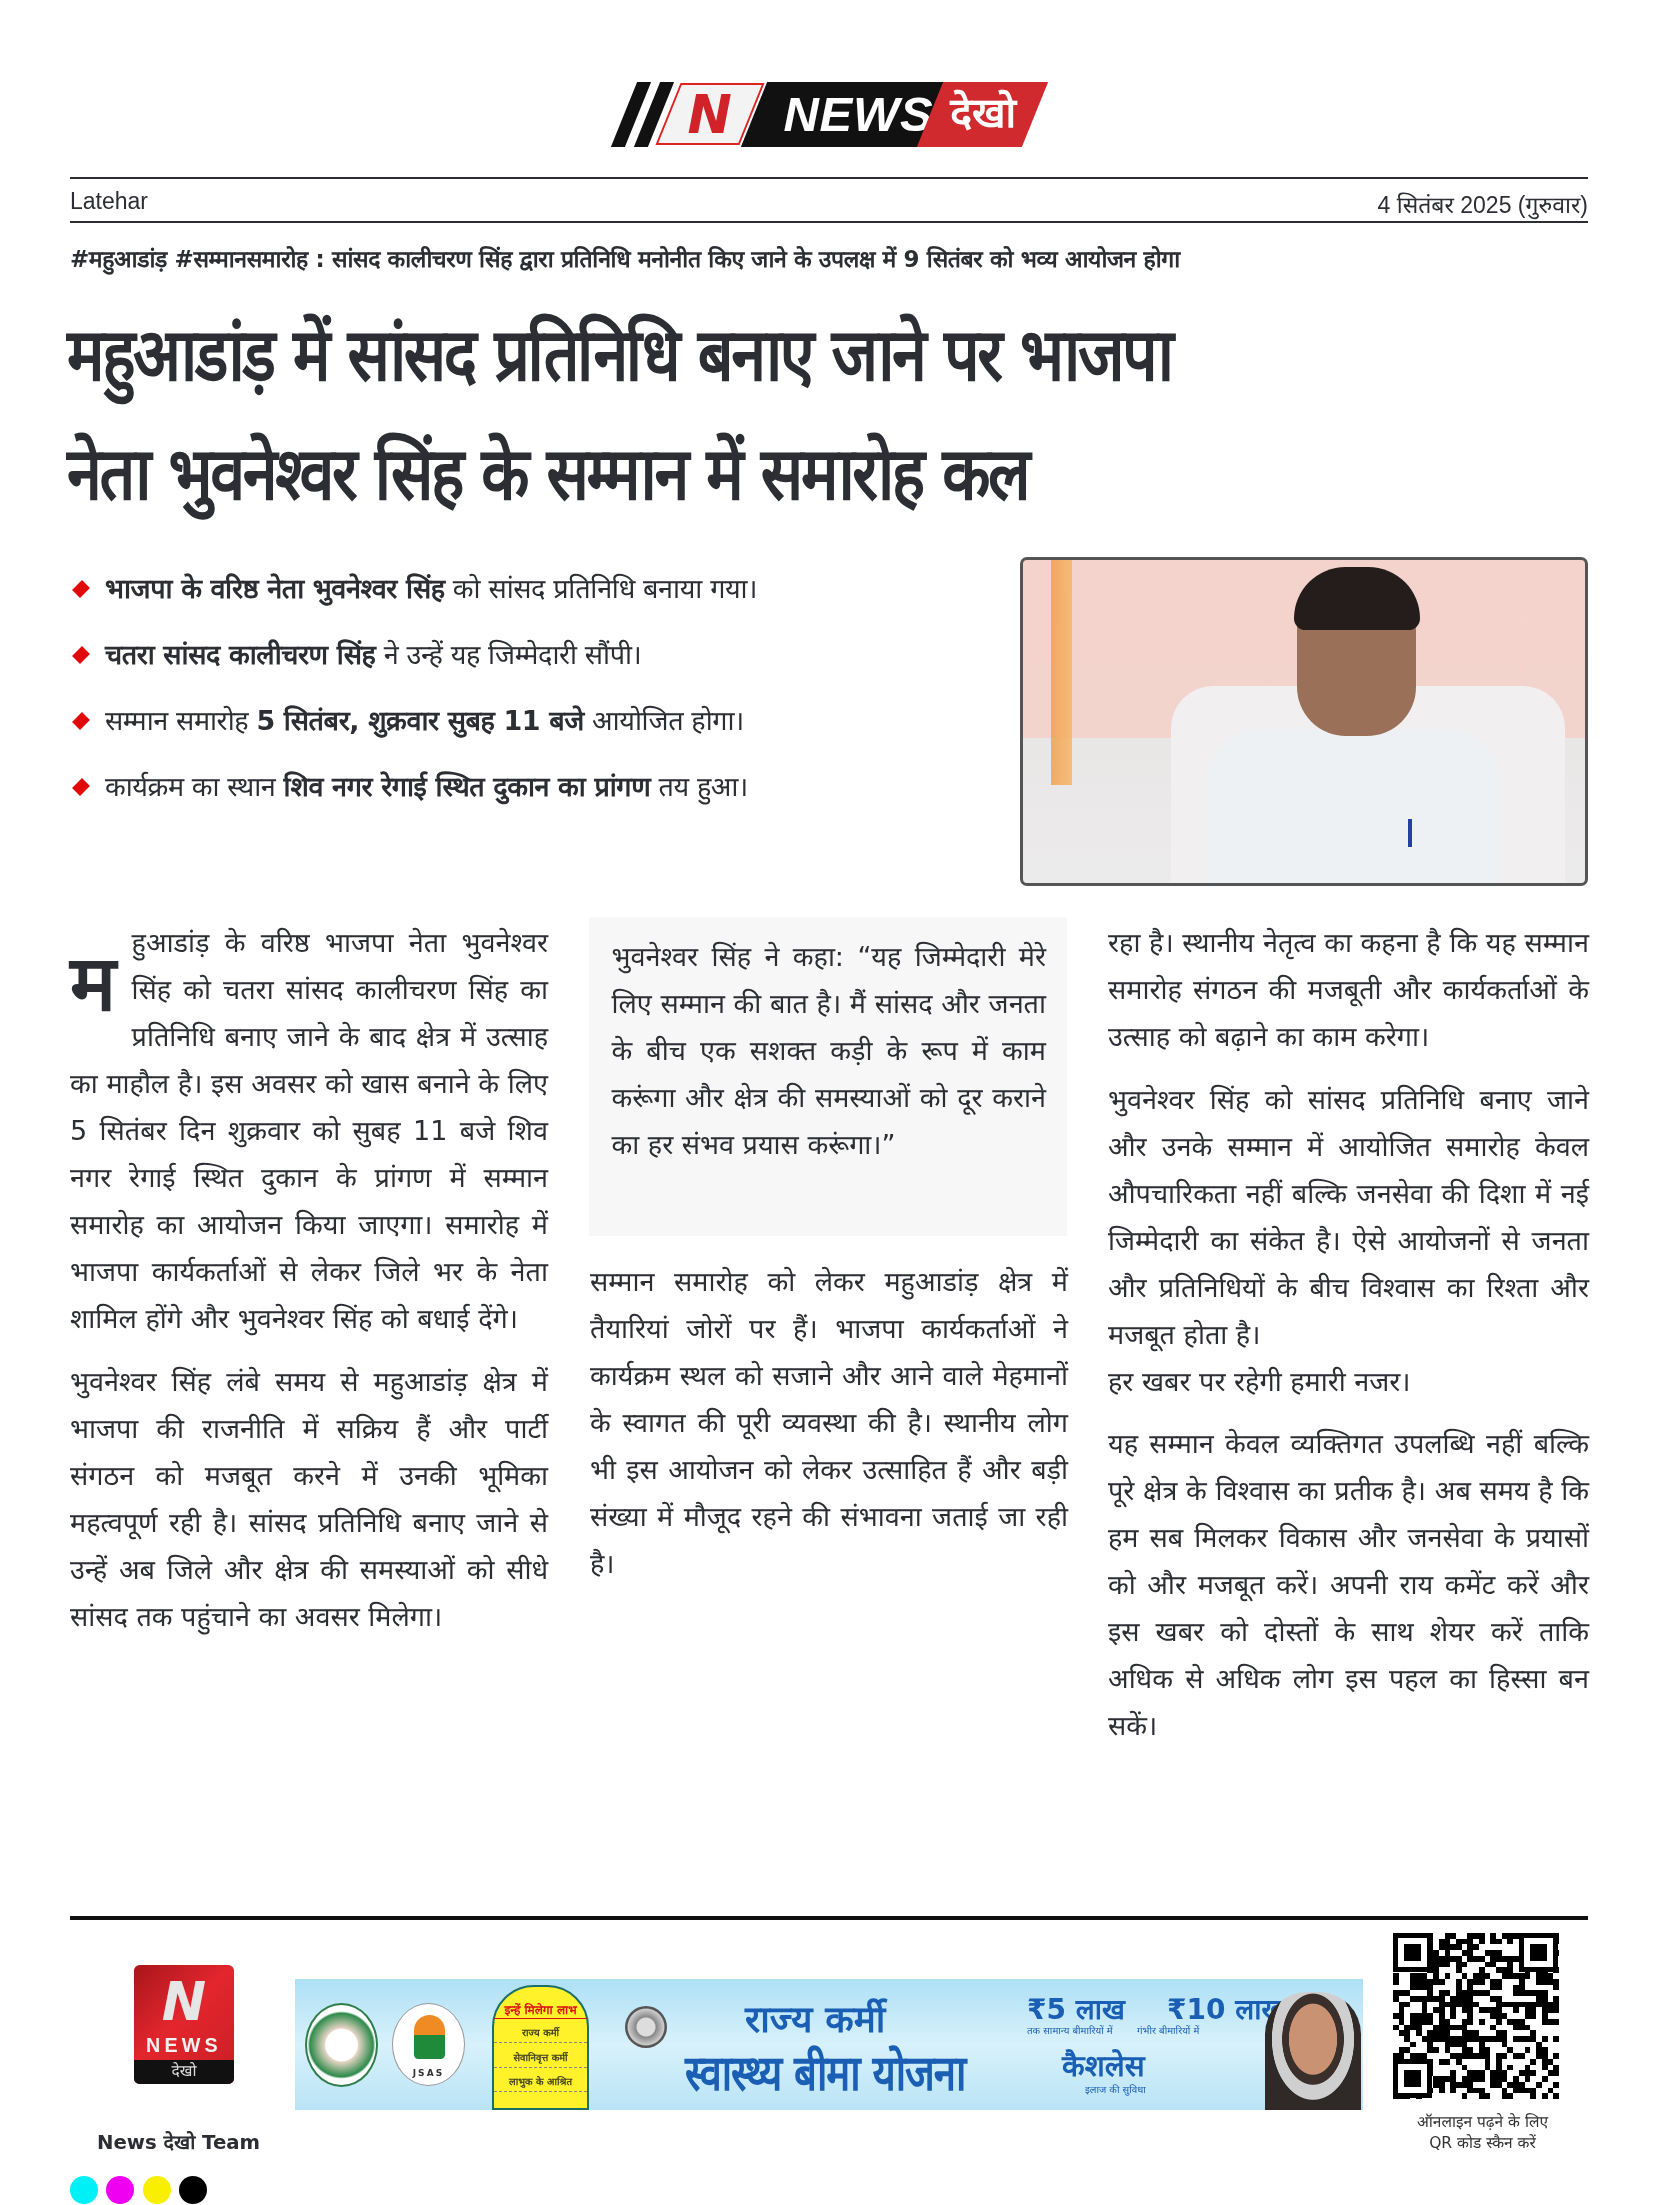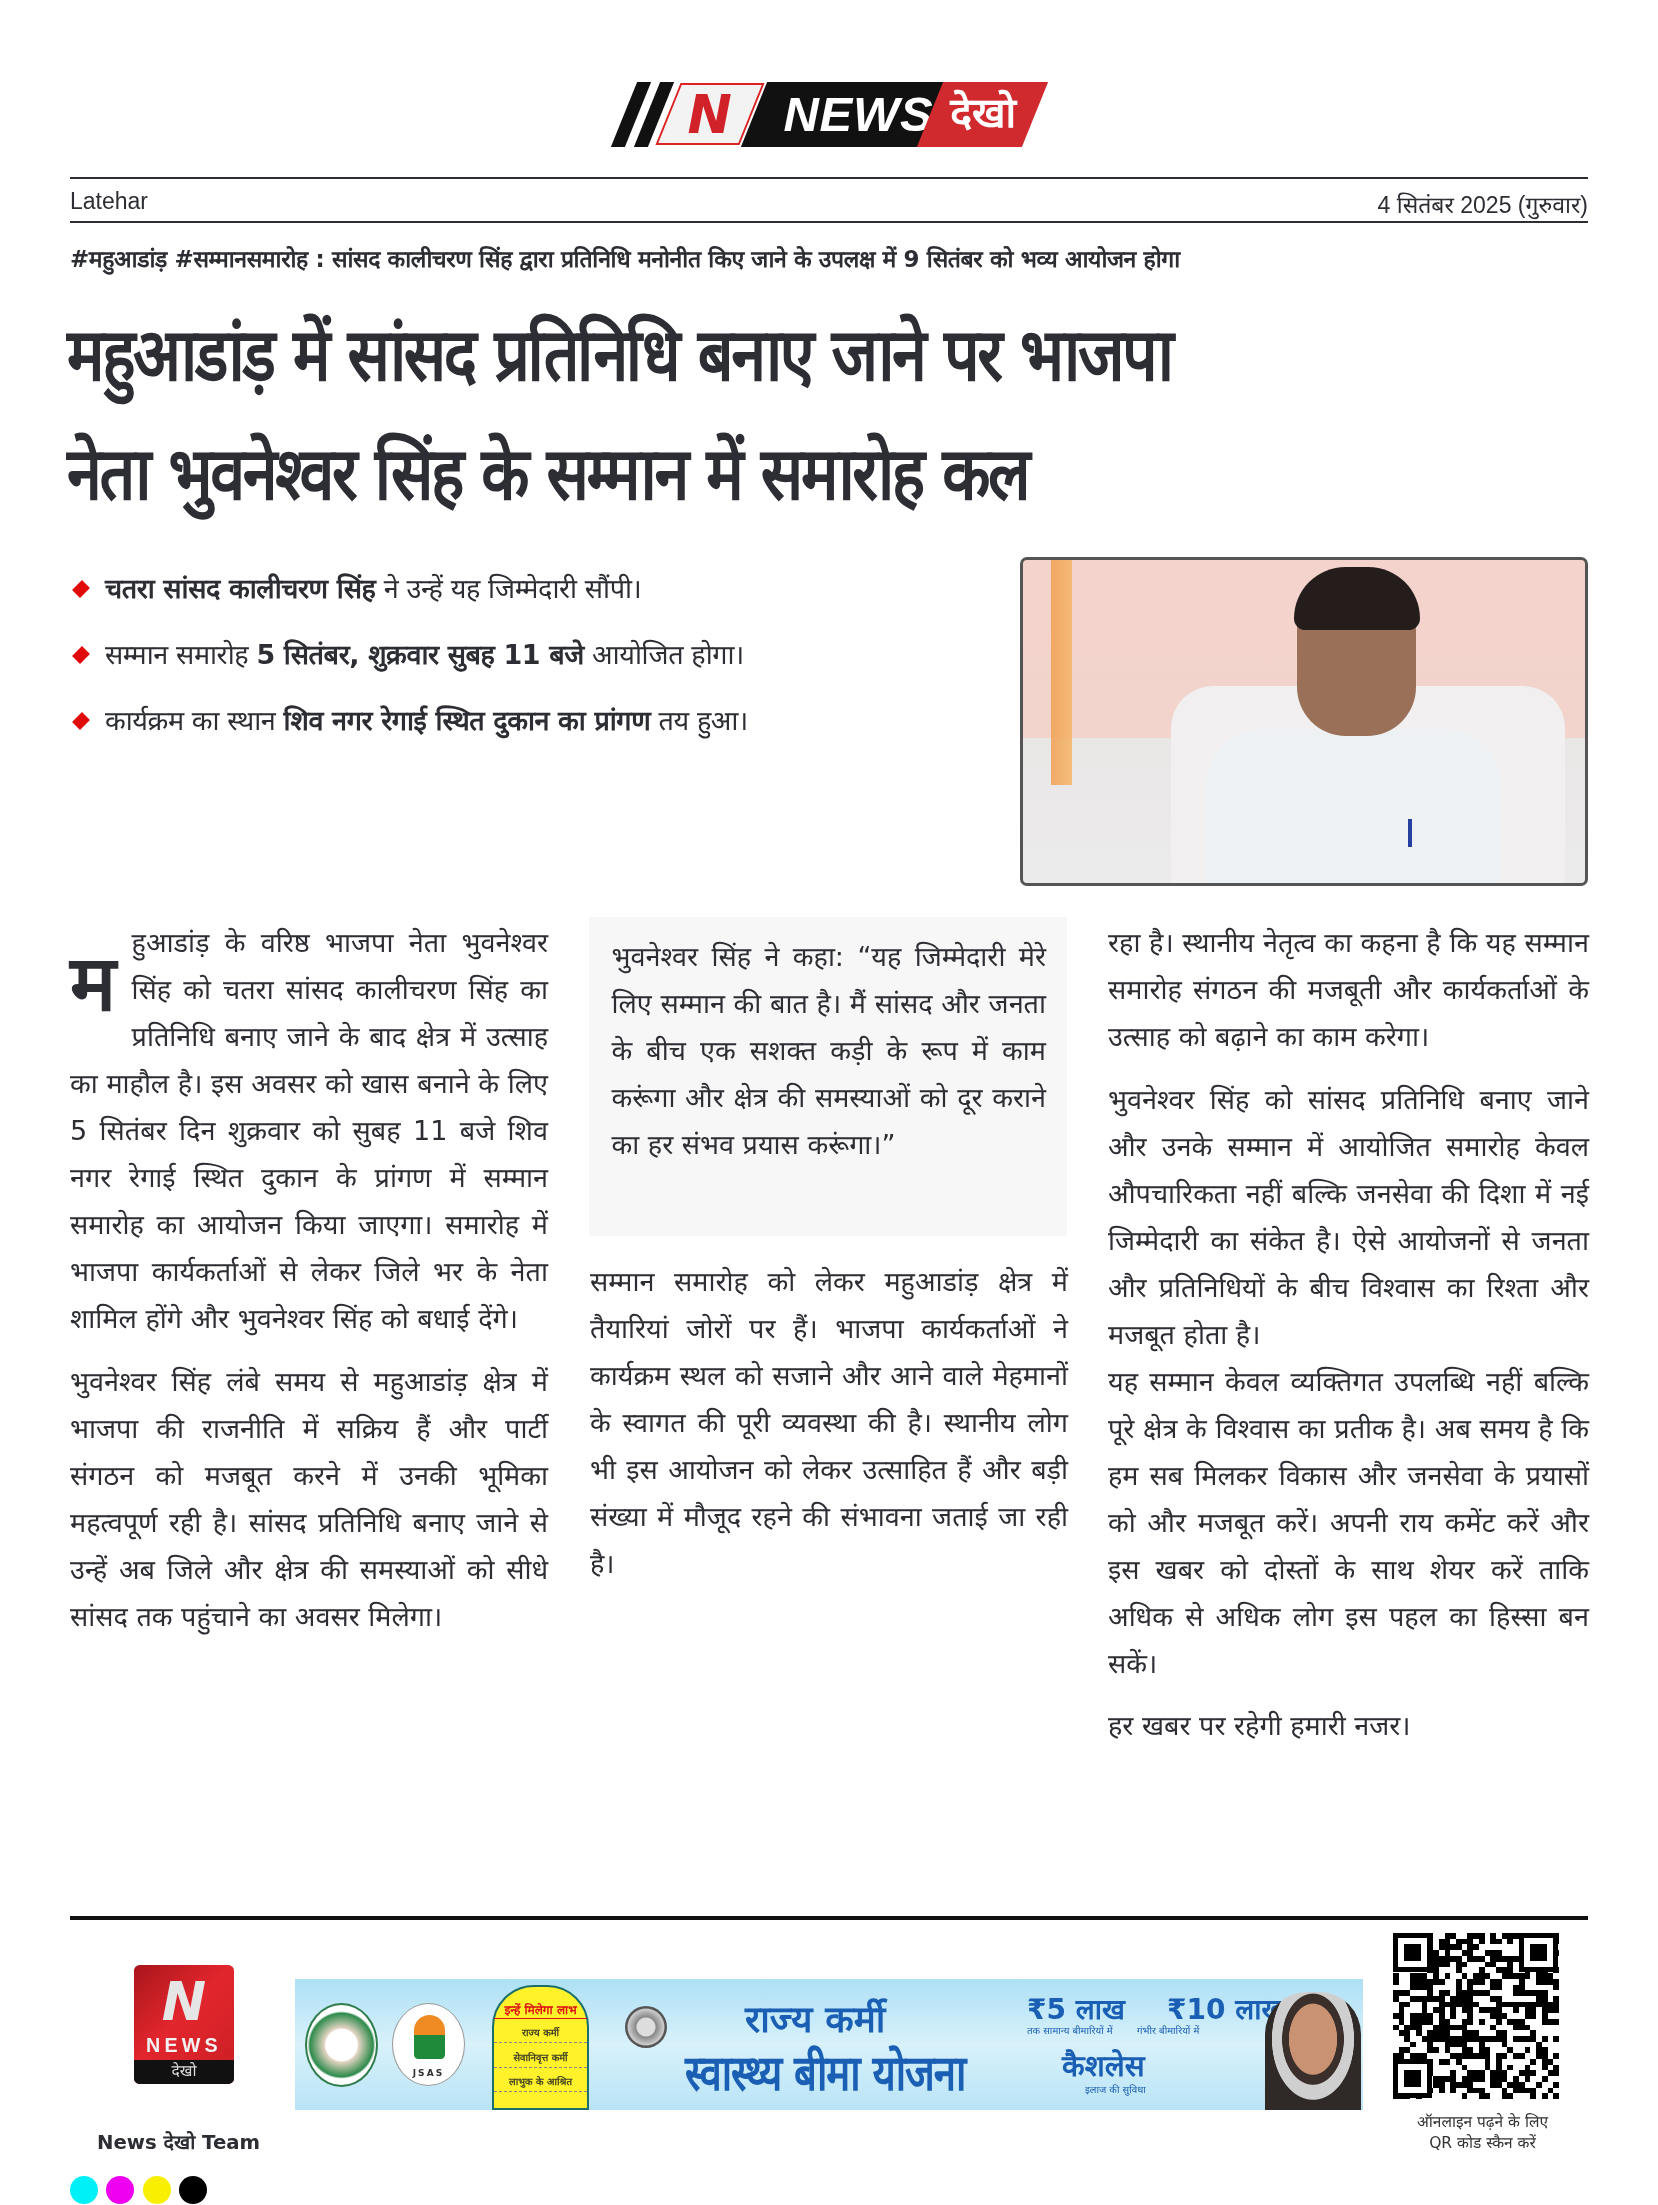--- a/index.html
+++ b/index.html
@@ -115,20 +115,21 @@
 <div class="rule top2"></div>
 
 <div class="kicker">#महुआडांड़ #सम्मानसमारोह : सांसद कालीचरण सिंह द्वारा प्रतिनिधि मनोनीत किए जाने के उपलक्ष में 9 सितंबर को भव्य आयोजन होगा</div>
 
 <h1 class="headline">
   <div>महुआडांड़ में सांसद प्रतिनिधि बनाए जाने पर भाजपा</div>
   <div>नेता भुवनेश्वर सिंह के सम्मान में समारोह कल</div>
 </h1>
 
 <ul class="bullets">
+  <li><span class="diamond"></span><span></span><b>भाजपा के वरिष्ठ नेता भुवनेश्वर सिंह</b><span> को सांसद प्रतिनिधि बनाया गया।</span></li>
   <li><span class="diamond"></span><span></span><b>चतरा सांसद कालीचरण सिंह</b><span> ने उन्हें यह जिम्मेदारी सौंपी।</span></li>
   <li><span class="diamond"></span><span>सम्मान समारोह </span><b>5 सितंबर, शुक्रवार सुबह 11 बजे</b><span> आयोजित होगा।</span></li>
   <li><span class="diamond"></span><span>कार्यक्रम का स्थान </span><b>शिव नगर रेगाई स्थित दुकान का प्रांगण</b><span> तय हुआ।</span></li>
 </ul>
 
 <div class="photo" title="भुवनेश्वर सिंह">
   <div class="flag"></div>
   <div class="chair"></div>
   <div class="shirt"></div>
   <div class="head"></div>
@@ -143,22 +144,22 @@
 
 <div class="quote">भुवनेश्वर सिंह ने कहा: “यह जिम्मेदारी मेरे लिए सम्मान की बात है। मैं सांसद और जनता के बीच एक सशक्त कड़ी के रूप में काम करूंगा और क्षेत्र की समस्याओं को दूर कराने का हर संभव प्रयास करूंगा।”</div>
 
 <div class="col col2">
   <p>सम्मान समारोह को लेकर महुआडांड़ क्षेत्र में तैयारियां जोरों पर हैं। भाजपा कार्यकर्ताओं ने कार्यक्रम स्थल को सजाने और आने वाले मेहमानों के स्वागत की पूरी व्यवस्था की है। स्थानीय लोग भी इस आयोजन को लेकर उत्साहित हैं और बड़ी संख्या में मौजूद रहने की संभावना जताई जा रही है।</p>
 </div>
 
 <div class="col col3">
   <p>रहा है। स्थानीय नेतृत्व का कहना है कि यह सम्मान समारोह संगठन की मजबूती और कार्यकर्ताओं के उत्साह को बढ़ाने का काम करेगा।</p>
   <p class="nospace">भुवनेश्वर सिंह को सांसद प्रतिनिधि बनाए जाने और उनके सम्मान में आयोजित समारोह केवल औपचारिकता नहीं बल्कि जनसेवा की दिशा में नई जिम्मेदारी का संकेत है। ऐसे आयोजनों से जनता और प्रतिनिधियों के बीच विश्वास का रिश्ता और मजबूत होता है।</p>
+  <p>हर खबर पर रहेगी हमारी नजर।</p>
   <p>यह सम्मान केवल व्यक्तिगत उपलब्धि नहीं बल्कि पूरे क्षेत्र के विश्वास का प्रतीक है। अब समय है कि हम सब मिलकर विकास और जनसेवा के प्रयासों को और मजबूत करें। अपनी राय कमेंट करें और इस खबर को दोस्तों के साथ शेयर करें ताकि अधिक से अधिक लोग इस पहल का हिस्सा बन सकें।</p>
-  <p>हर खबर पर रहेगी हमारी नजर।</p>
 </div>
 
 <div class="rule foot"></div>
 
 <div class="footer-logo">
   <div class="n">N</div>
   <div class="word">NEWS</div>
   <div class="sub">देखो</div>
 </div>
 <div class="team">News देखो Team</div>

